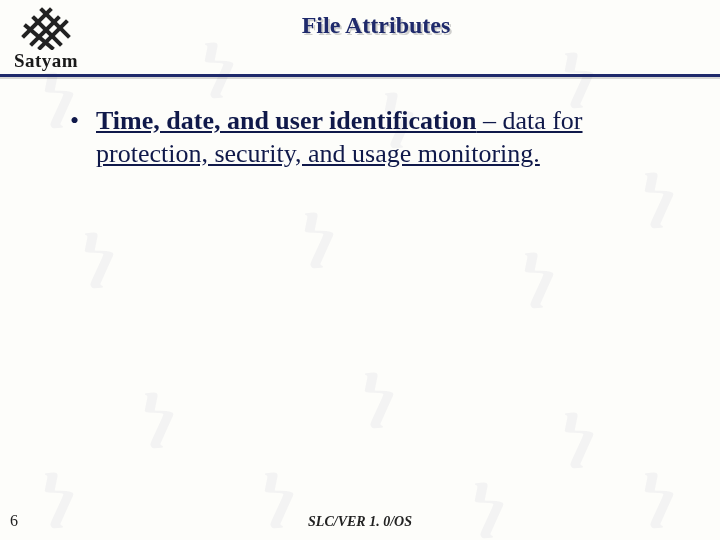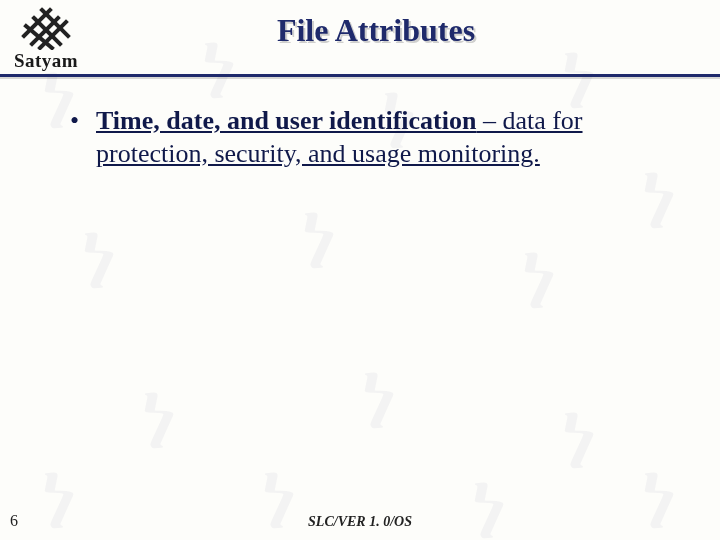--- a/index.html
+++ b/index.html
@@ -48,21 +48,21 @@
     color: #1a1a1a;
     letter-spacing: 0.5px;
   }
   .title-wrap {
     flex: 1;
     text-align: center;
     padding-top: 8px;
     padding-right: 60px;
   }
   .title {
-    font-size: 32px;
+    font-size: 24px;
     font-weight: bold;
     color: #1f2a6b;
     text-shadow: 2px 2px 0 rgba(120,120,120,0.35);
   }
   .divider {
     margin-top: 2px;
     border: none;
     border-top: 3px solid #1f2a6b;
     box-shadow: 0 2px 0 rgba(0,0,0,0.15);
   }

